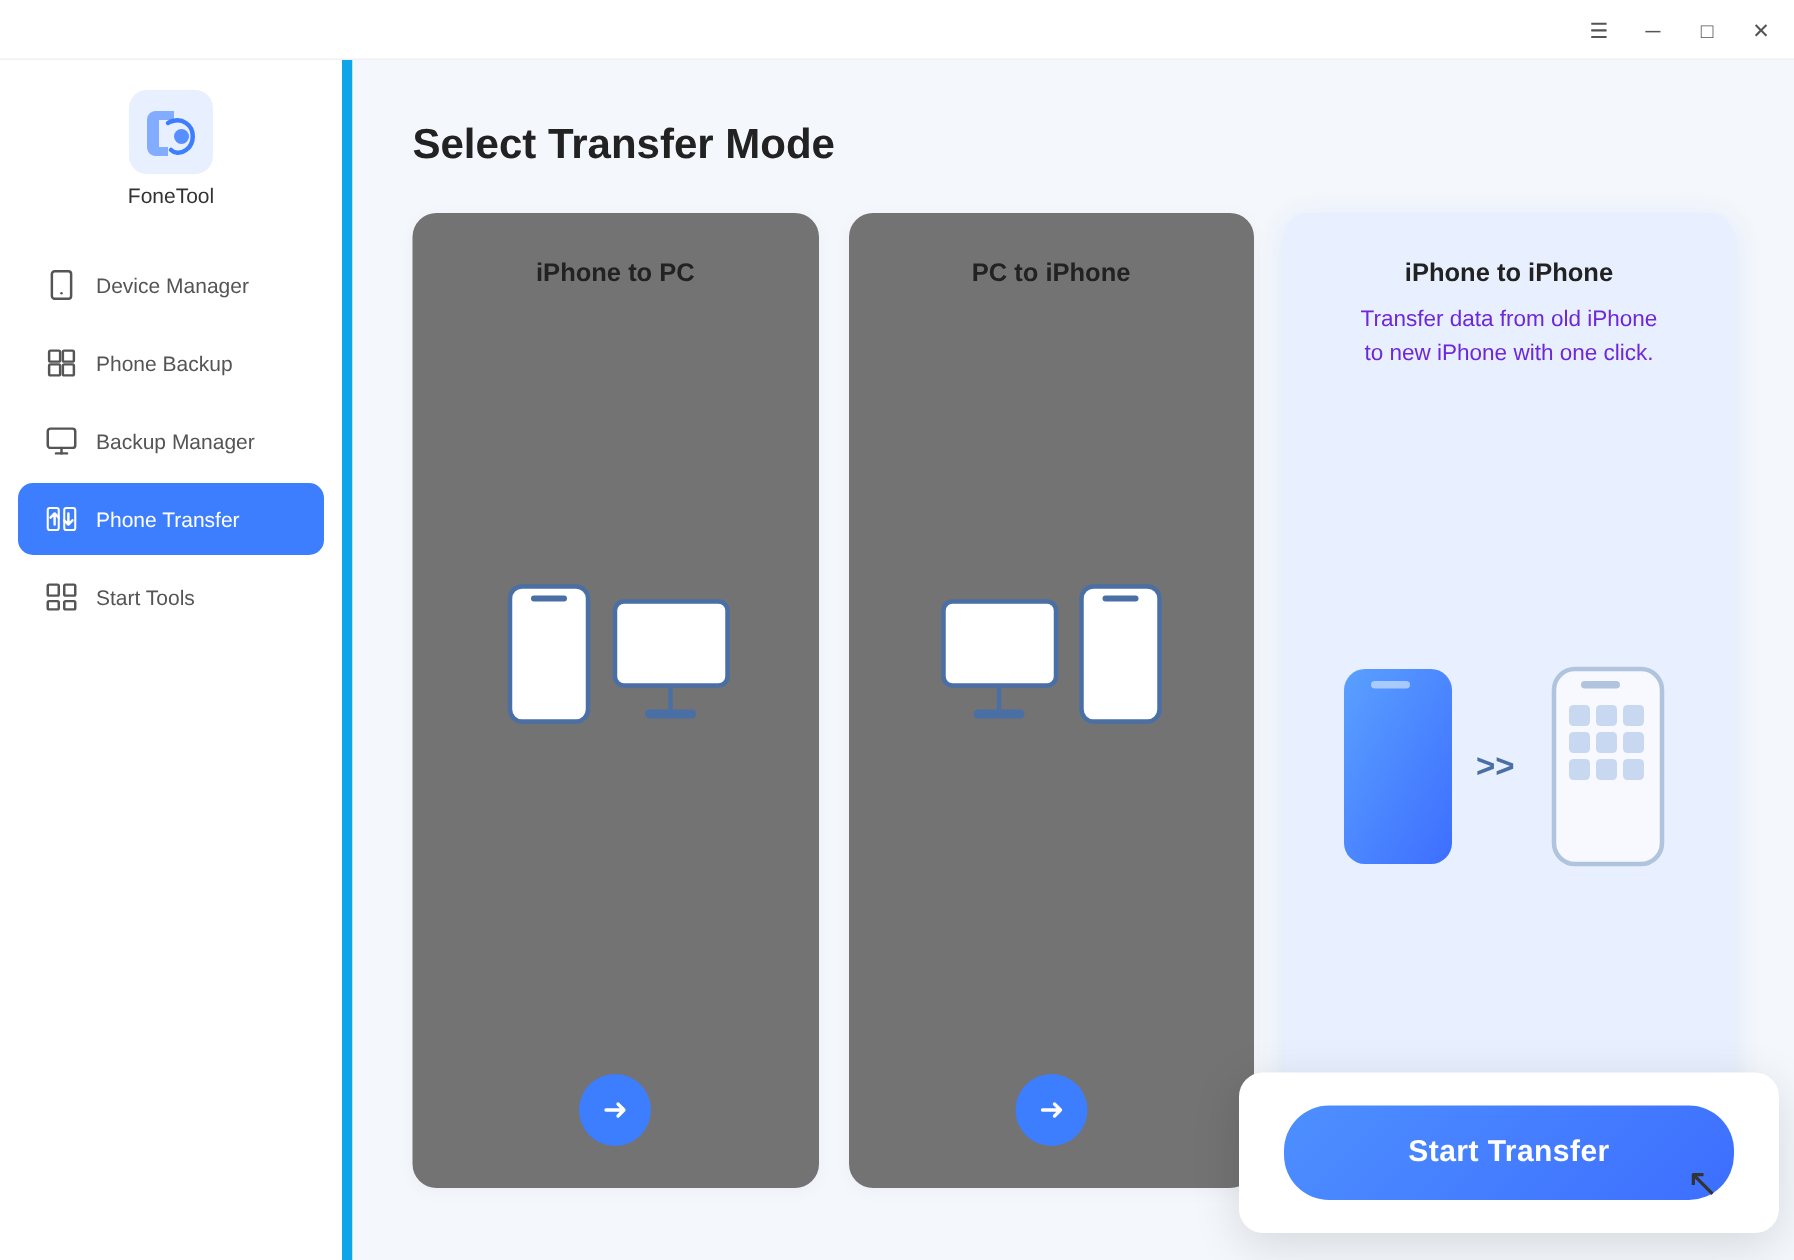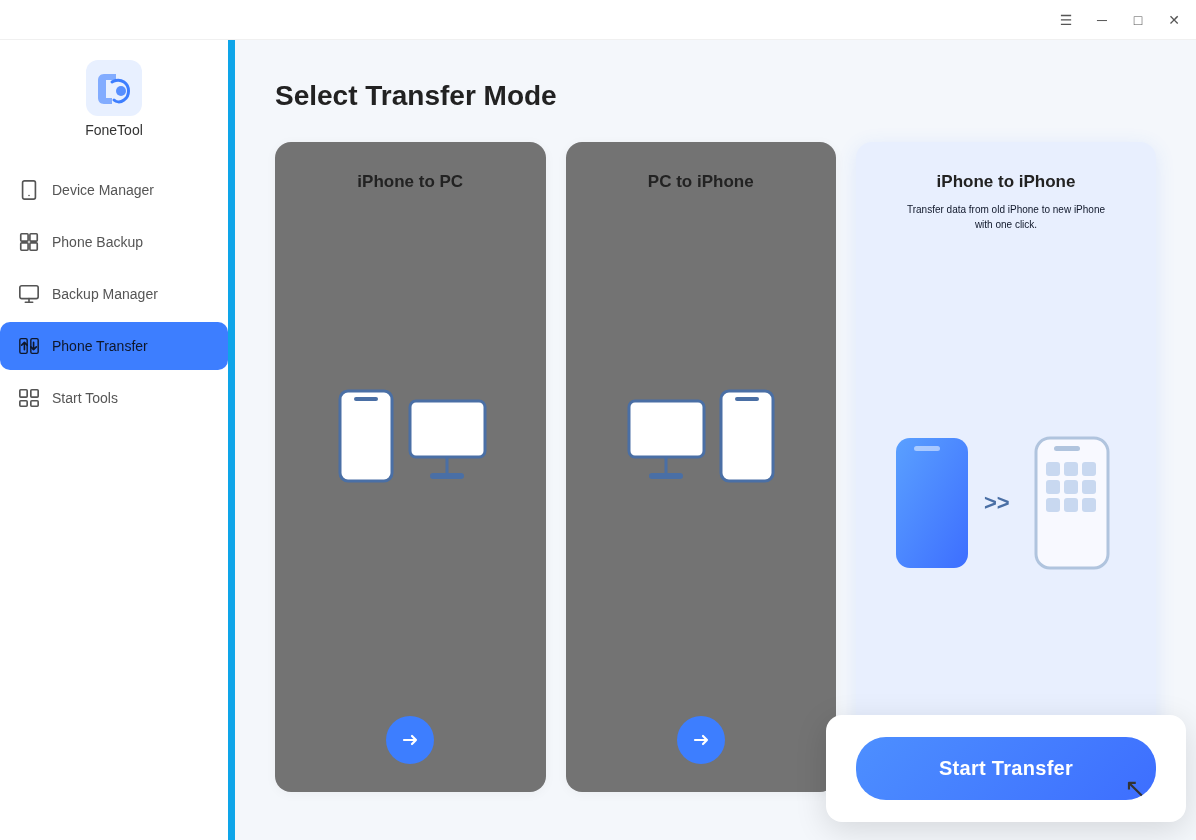--- a/index.html
+++ b/index.html
@@ -65,39 +65,39 @@
       height: 56px;
       margin-bottom: 6px;
     }
     .logo-text {
       font-size: 14px;
       font-weight: 500;
       color: #333;
     }
     .nav-items {
       width: 100%;
-      padding: 0 0;
+      padding: 0 12px;
       display: flex;
       flex-direction: column;
       gap: 4px;
     }
     .nav-item {
       display: flex;
       align-items: center;
       gap: 12px;
       padding: 13px 18px;
       border-radius: 10px;
       cursor: pointer;
       font-size: 14px;
       color: #555;
       transition: background 0.2s;
     }
     .nav-item.active {
       background: #3d7eff;
-      color: #0f172a;
+      color: #ffffff;
       text-align: center;
     }
     .nav-icon {
       width: 22px;
       height: 22px;
       flex-shrink: 0;
     }
 
     
     .main-content {
@@ -138,22 +138,22 @@
       box-shadow: 0 4px 20px rgba(61,126,255,0.12);
     }
     .card-title {
       font-size: 17px;
       font-weight: 700;
       color: #222;
       margin-bottom: 10px;
       text-align: center;
     }
     .card-desc {
-      font-size: 10px;
-      color: #0f172a;
+      font-size: 15px;
+      color: #6d28d9;
       text-align: center;
       line-height: 1.5;
       margin-bottom: 20px;
       max-width: 200px;
     }
     .card-illustration {
       flex: 1;
       display: flex;
       align-items: center;
       justify-content: center;

